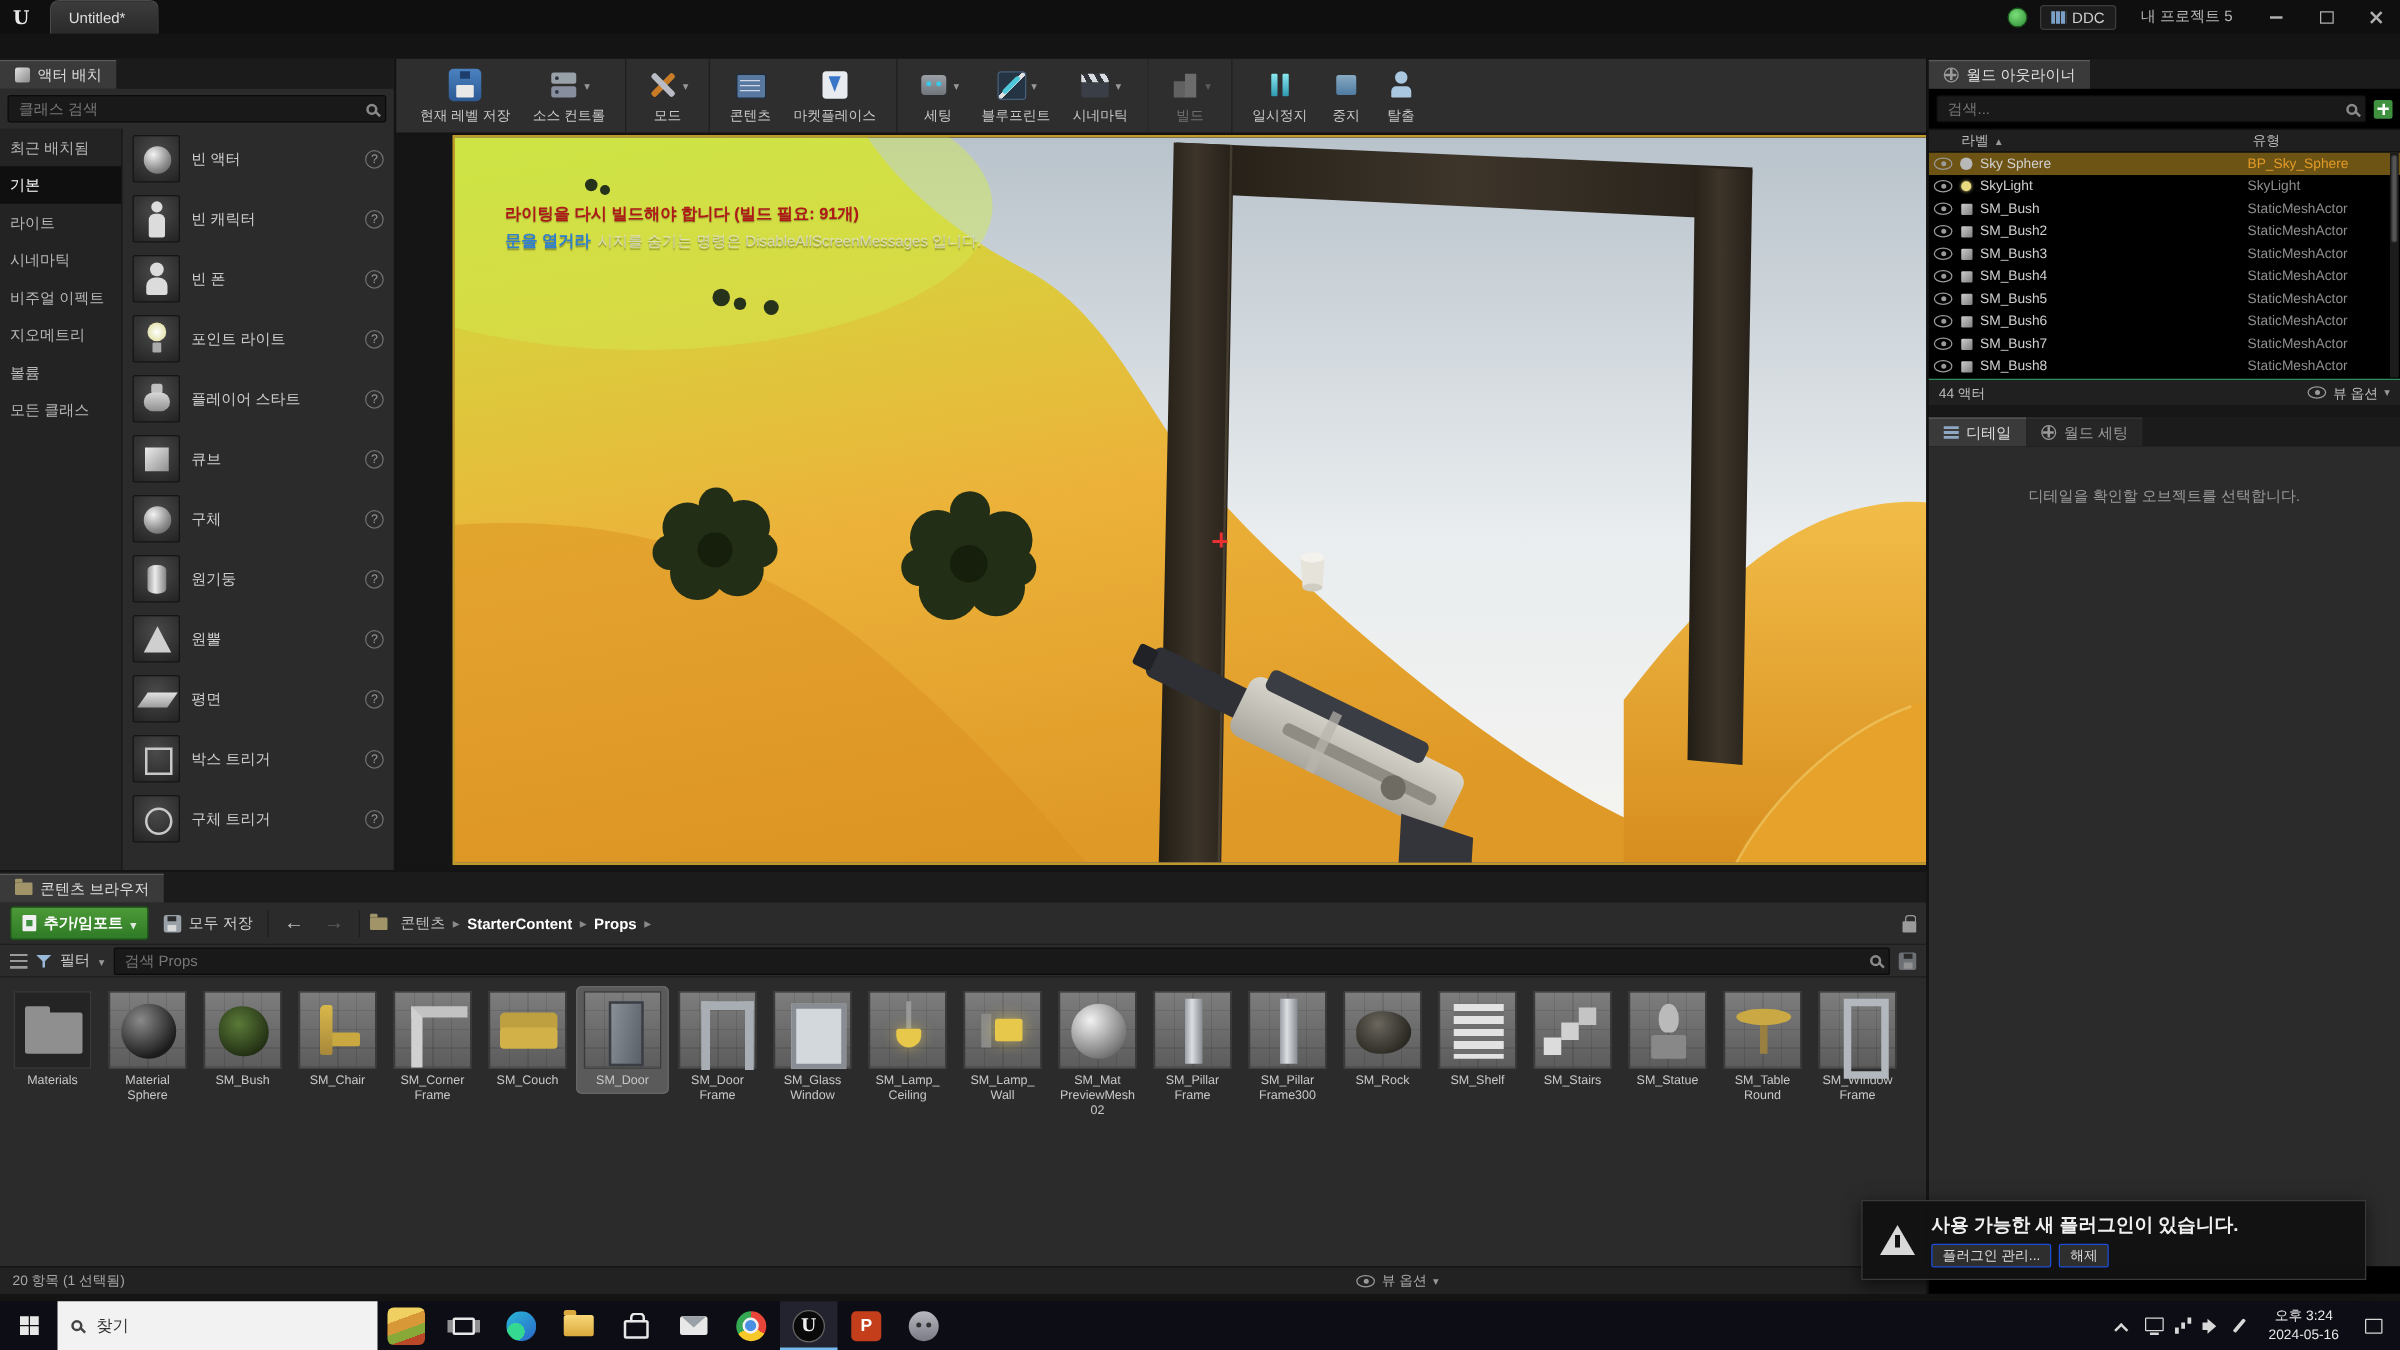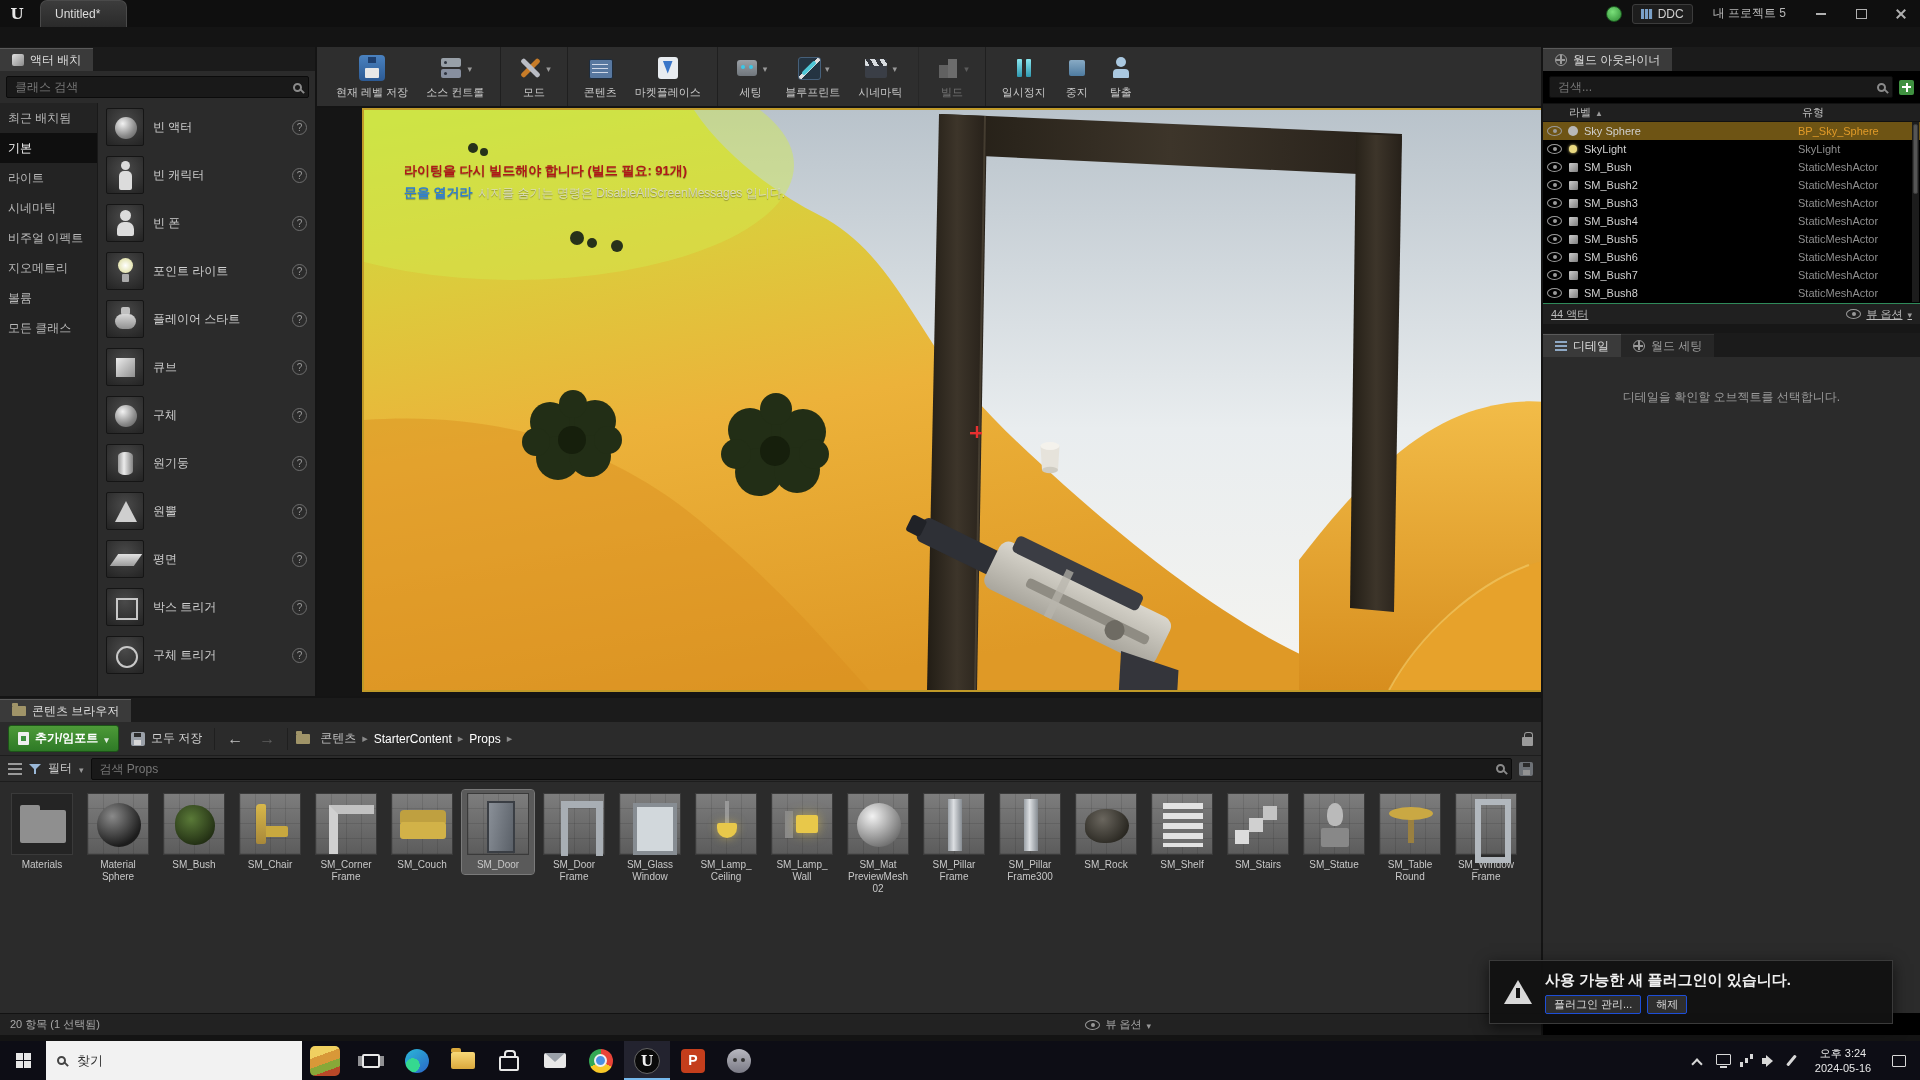--- a/index.html
+++ b/index.html
@@ -149,40 +149,40 @@
   .o-row[data-selected="true"] .o-type{color:#e09a28;}
   .o-label{color:#d0d0d0;overflow:hidden;white-space:nowrap;flex:1;}
   .o-type{width:118px;color:#8e8e8e;flex:none;}
   .orow-ic{width:12px;height:12px;position:relative;flex:none;}
   .orow-ic::after{content:"";position:absolute;}
   .orow-ic[data-oicon="sphere"]::after{inset:1px;border-radius:50%;background:#b8b8b8;}
   .orow-ic[data-oicon="light"]::after{inset:2px;border-radius:50%;background:#e8d880;box-shadow:0 0 3px #e8d880;}
   .orow-ic[data-oicon="mesh"]::after{inset:1.5px;background:linear-gradient(135deg,#cdcdcd,#7e7e7e);border-radius:1px;}
   #ol-scroll{position:absolute;right:1px;top:75px;width:7px;height:180px;background:#1c1c1c;}
   #ol-scroll .thumb{position:absolute;left:1px;top:2px;width:5px;height:70px;background:#555;border-radius:2px;}
-  #ol-footer{height:21px;background:#202020;border-top:1px solid #2f8a5a;display:flex;align-items:center;padding:5px 8px;font-size:11px;color:#bdbdbd;text-decoration:underline;}
+  #ol-footer{height:21px;background:#202020;border-top:1px solid #2f8a5a;display:flex;align-items:center;padding:5px 8px;font-size:11px;color:#bdbdbd;}
   #ol-footer .right{margin-left:auto;display:flex;align-items:center;gap:5px;}
   #splitter1{height:9px;background:#171717;}
   #details-body{height:656px;background:#2b2b2b;}
   #details-msg{padding-top:32px;text-align:center;color:#9a9a9a;font-size:12px;}
   .details-ic{width:12px;height:10px;background:repeating-linear-gradient(#8ea8c4 0 2px,transparent 2px 4px);}
 
   
   #content-browser{left:0;top:696px;width:1541px;height:339px;background:#2b2b2b;border-top:2px solid #141414;}
   #cb-toolbar{height:34px;display:flex;align-items:center;gap:8px;padding:0 8px;border-bottom:1px solid #1d1d1d;}
   .addimp-btn{display:flex;align-items:center;gap:6px;background:linear-gradient(#4d9a38,#2e7a26);border:1px solid #1c5418;border-radius:3px;color:#fff;font-size:12px;font-weight:bold;padding:4px 9px;}
   .addimp-ic{width:11px;height:13px;background:#f0f0f0;border-radius:1px;}
   .addimp-ic::after{left:3px;top:4px;width:5px;height:5px;background:#3f9140;}
   .addimp-btn .chevD::after{color:#dfeadf;}
   .saveall-btn{display:flex;align-items:center;gap:6px;color:#cfcfcf;font-size:12px;padding:0 4px;}
   .cb-sep{width:1px;height:22px;background:#1f1f1f;}
   .nav-arrow{font-size:16px;color:#c0c0c0;padding:0 4px;font-weight:bold;}
   .nav-arrow.dim{color:#5e5e5e;}
   .crumb{font-size:12px;color:#c0c0c0;padding:0 2px;}
-  .crumb[data-strong="true"]{color:#fff;font-weight:normal;}
+  .crumb[data-strong="true"]{color:#fff;font-weight:bold;}
   .crumb-sep{color:#8a8a8a;font-size:11px;}
   .crumb-sep::after{content:"▸";position:static;}
   #cb-filter-row{height:26px;display:flex;align-items:center;gap:7px;padding:0 8px;border-bottom:1px solid #1d1d1d;}
   .filter-label{font-size:12px;color:#cfcfcf;}
   #cb-grid{display:flex;align-items:flex-start;gap:4px;padding:8px 6px;}
   .tile{width:72px;display:flex;flex-direction:column;align-items:center;gap:4px;padding:3px 2px;border-radius:3px;}
   .tile[data-selected="true"]{background:#5a5a5a;outline:1px solid #7a7a7a;}
   .tile-label{font-size:10px;color:#c8c8c8;text-align:center;line-height:1.2;word-break:break-word;}
   .thumb{width:62px;height:62px;position:relative;flex:none;border:1px solid #3a3a3a;background-color:#6a6a6a;background-image:repeating-linear-gradient(0deg,rgba(0,0,0,.10) 0 1px,transparent 1px 15px),repeating-linear-gradient(90deg,rgba(0,0,0,.10) 0 1px,transparent 1px 15px),linear-gradient(#7d7d7d,#5c5c5c);}
   .thumb::before,.thumb::after{content:"";position:absolute;}

